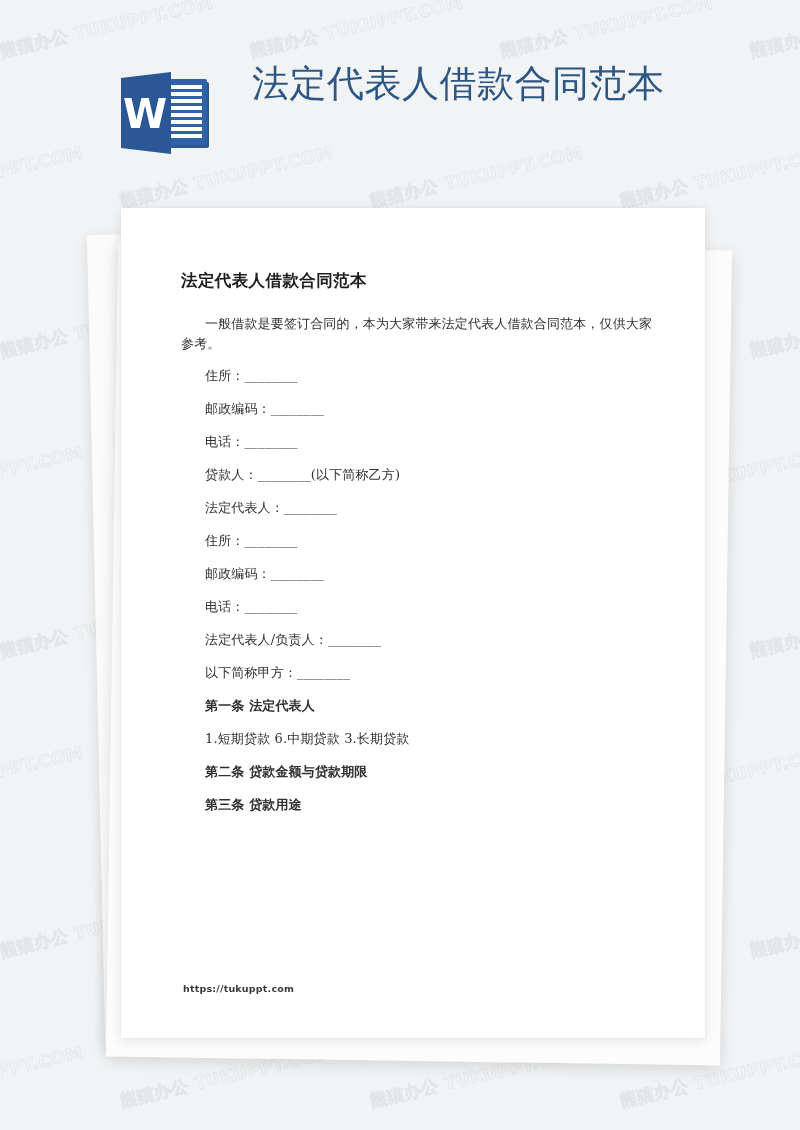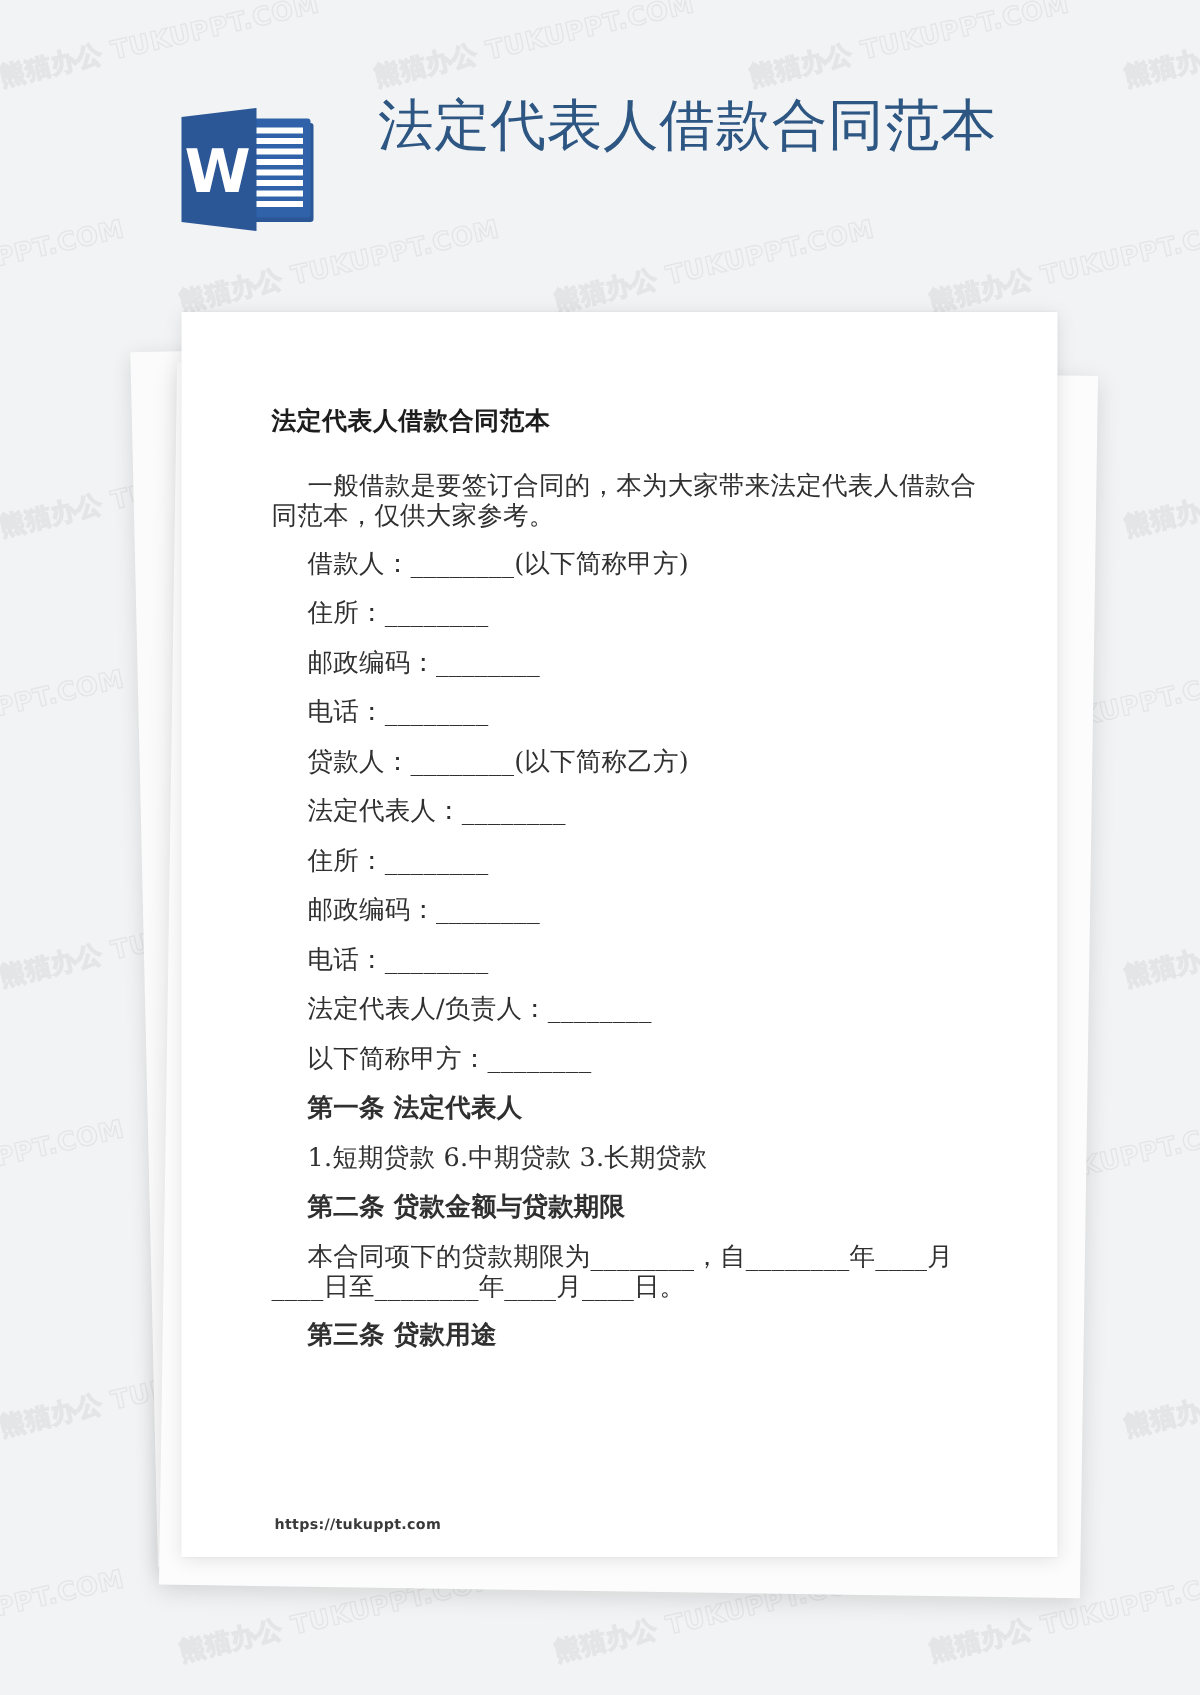--- a/index.html
+++ b/index.html
@@ -119,35 +119,35 @@
   .doc-title {
     font-family: "DejaVu Sans", "Liberation Sans", sans-serif;
     font-size: 16.5px;
     font-weight: 700;
     color: #1d1d1d;
     letter-spacing: 0.4px;
     margin-bottom: 22px;
   }
 
   .para {
-    font-size: 17px;
+    font-size: 13px;
     line-height: 20px;
     color: #303030;
     margin-bottom: 12px;
     letter-spacing: 0.15px;
   }
   .para.indent { text-indent: 24px; }
   .para.field  { padding-left: 24px; margin-bottom: 13px; }
   .para.clause { padding-left: 24px; margin-bottom: 13px; font-weight: 700; }
   .para.plain  { padding-left: 24px; margin-bottom: 13px; }
 
   #doc-url {
     position: absolute;
     left: 62px;
-    bottom: 16px;
+    bottom: 44px;
     font-family: "DejaVu Sans", "Liberation Sans", sans-serif;
     font-size: 9.5px;
     font-weight: 700;
     color: #3a3a3a;
     letter-spacing: 0.2px;
   }
 </style>
 </head>
 <body>
 
@@ -213,36 +213,34 @@
 <div id="sheet-back-left"></div>
 <div id="sheet-back-bottom"></div>
 
 <div id="document-page">
   <div id="doc-body">
 
     <div class="doc-title">法定代表人借款合同范本</div>
 
     <div class="para indent">一般借款是要签订合同的，本为大家带来法定代表人借款合同范本，仅供大家参考。</div>
 
-    <div class="para field">借款人：________(以下简称甲方)</div>
     <div class="para field">住所：________</div>
     <div class="para field">邮政编码：________</div>
     <div class="para field">电话：________</div>
     <div class="para field">贷款人：________(以下简称乙方)</div>
     <div class="para field">法定代表人：________</div>
     <div class="para field">住所：________</div>
     <div class="para field">邮政编码：________</div>
     <div class="para field">电话：________</div>
     <div class="para field">法定代表人/负责人：________</div>
     <div class="para field">以下简称甲方：________</div>
 
 
     <div class="para clause">第一条 法定代表人</div>
     <div class="para plain">1.短期贷款 6.中期贷款 3.长期贷款</div>
 
     <div class="para clause">第二条 贷款金额与贷款期限</div>
-    <div class="para indent">本合同项下的贷款期限为________，自________年____月____日至________年____月____日。</div>
 
     <div class="para clause">第三条 贷款用途</div>
   </div>
 
   <div id="doc-url">https://tukuppt.com</div>
 </div>
 
 </body></html>

